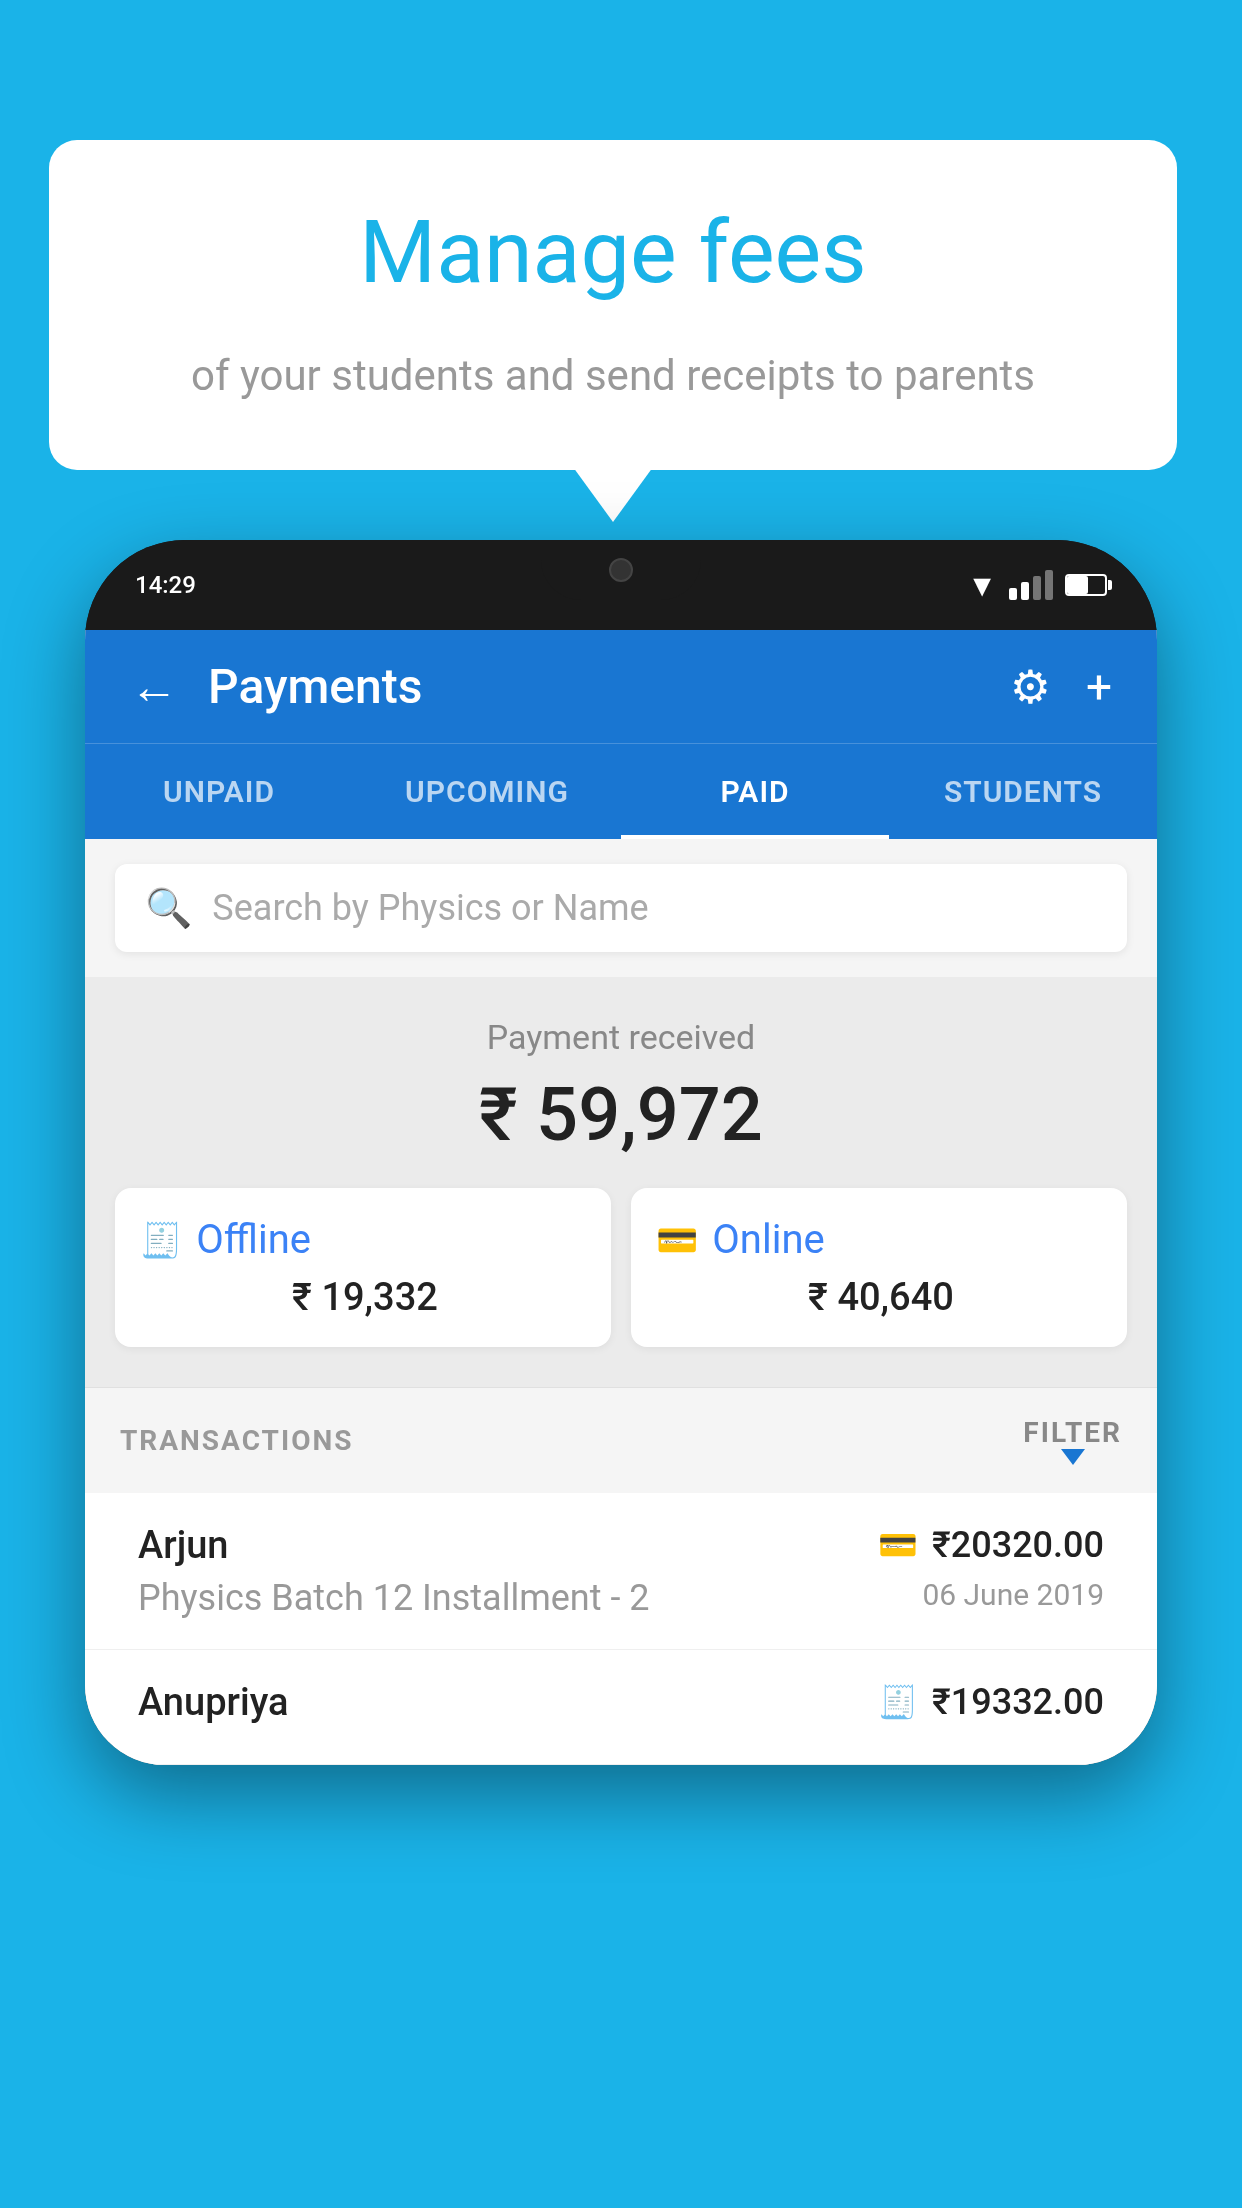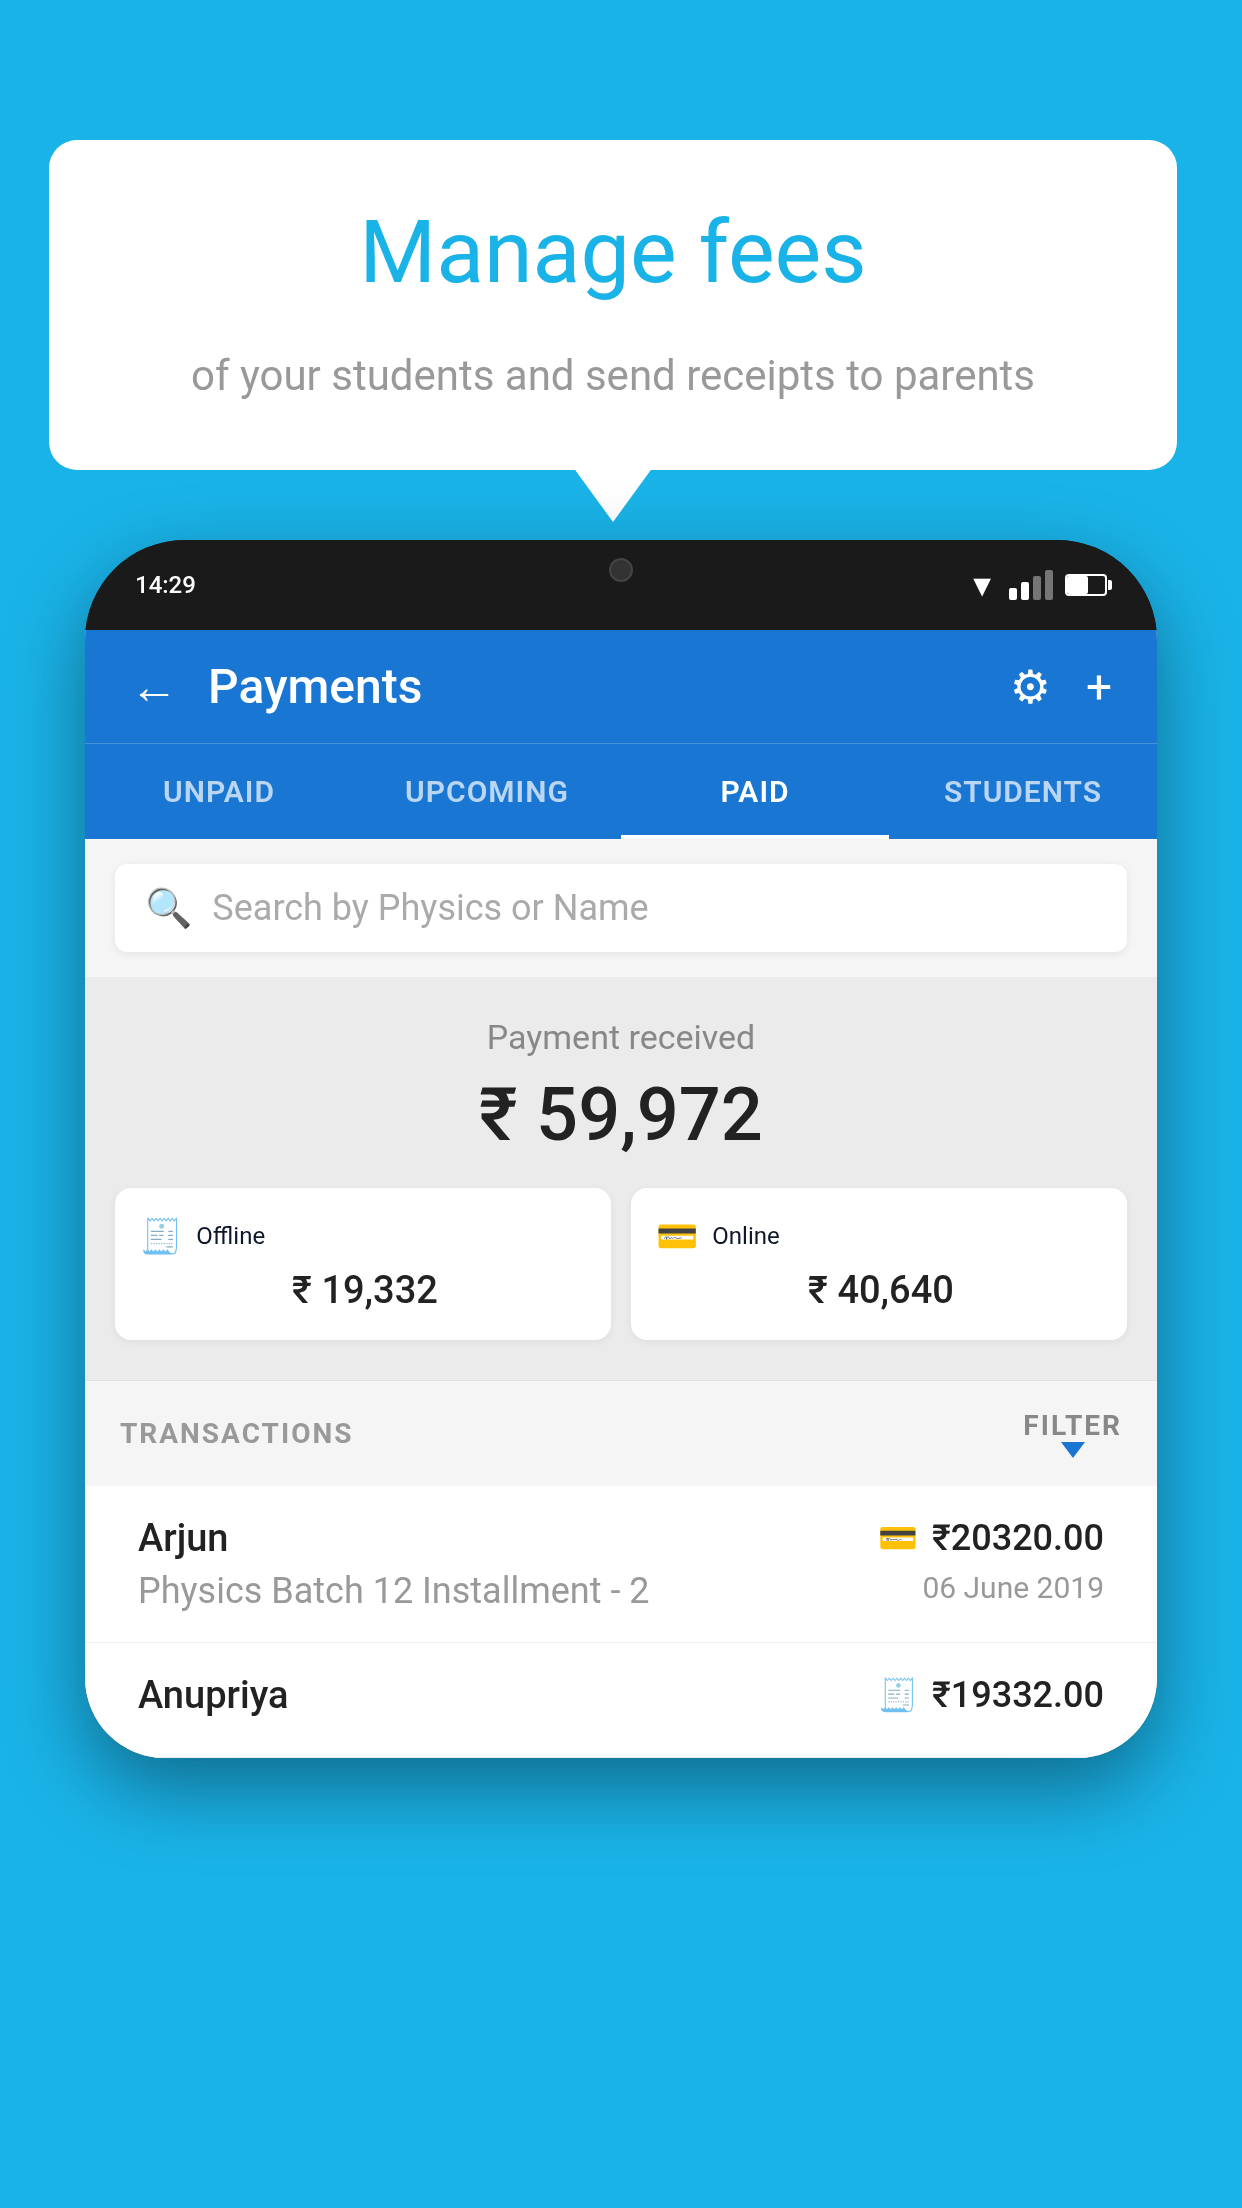--- a/index.html
+++ b/index.html
@@ -297,22 +297,22 @@
       gap: 14px;
       margin-bottom: 12px;
     }
 
     .card-icon {
       color: #888;
       font-size: 34px;
     }
 
     .card-type {
-      color: #0f172a;
-      font-size: 24px;
+      color: #3b82f6;
+      font-size: 40px;
     }
 
     .card-amount {
       font-size: 38px;
       font-weight: 500;
       color: #222;
       padding-left: 4px;
     }
 
     

